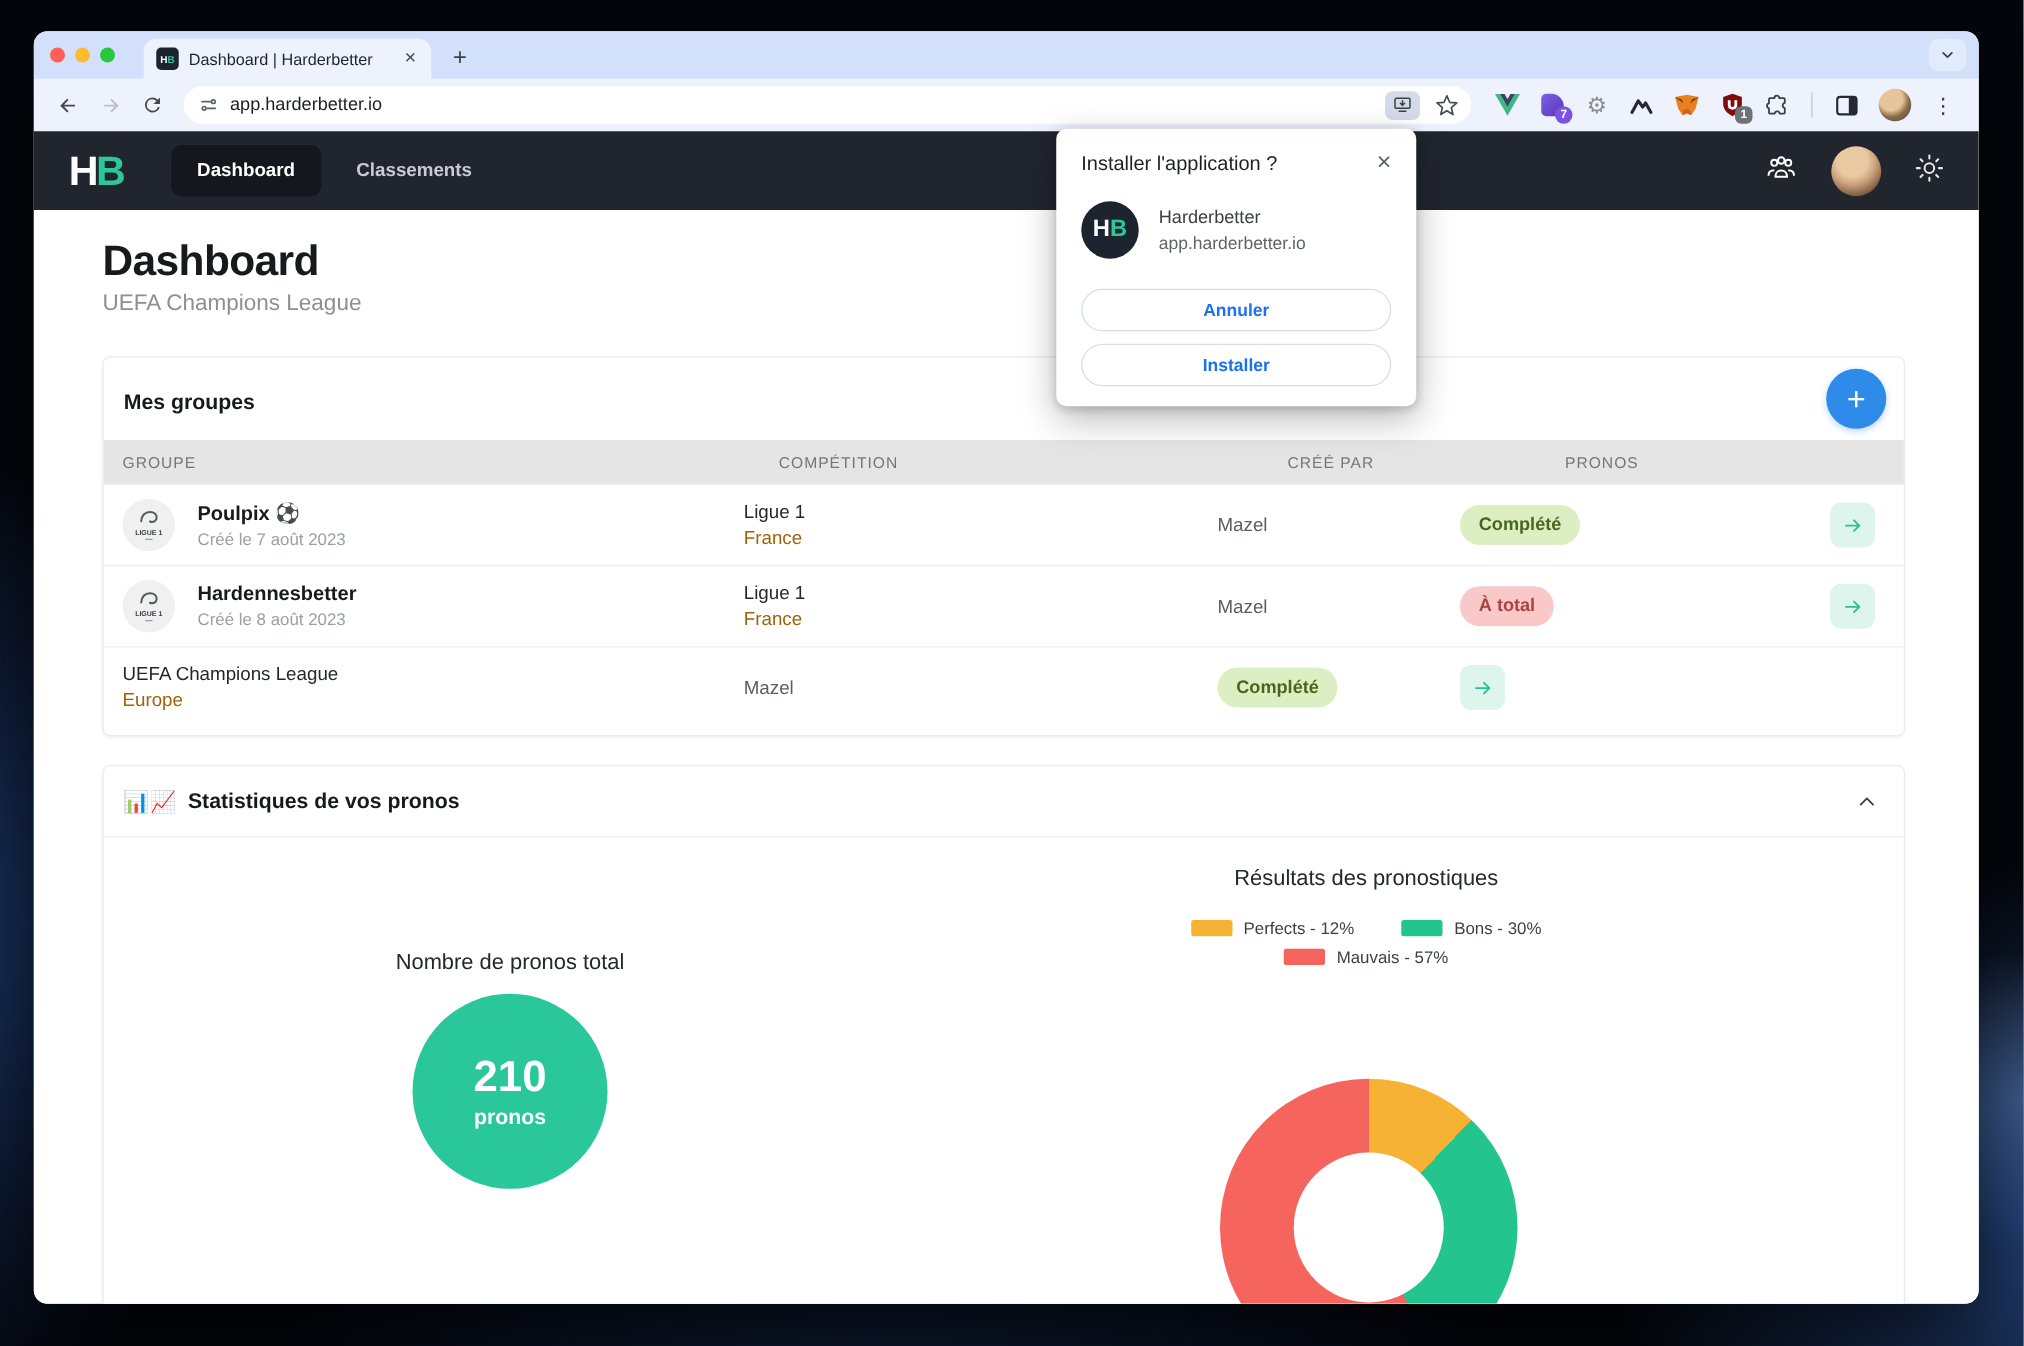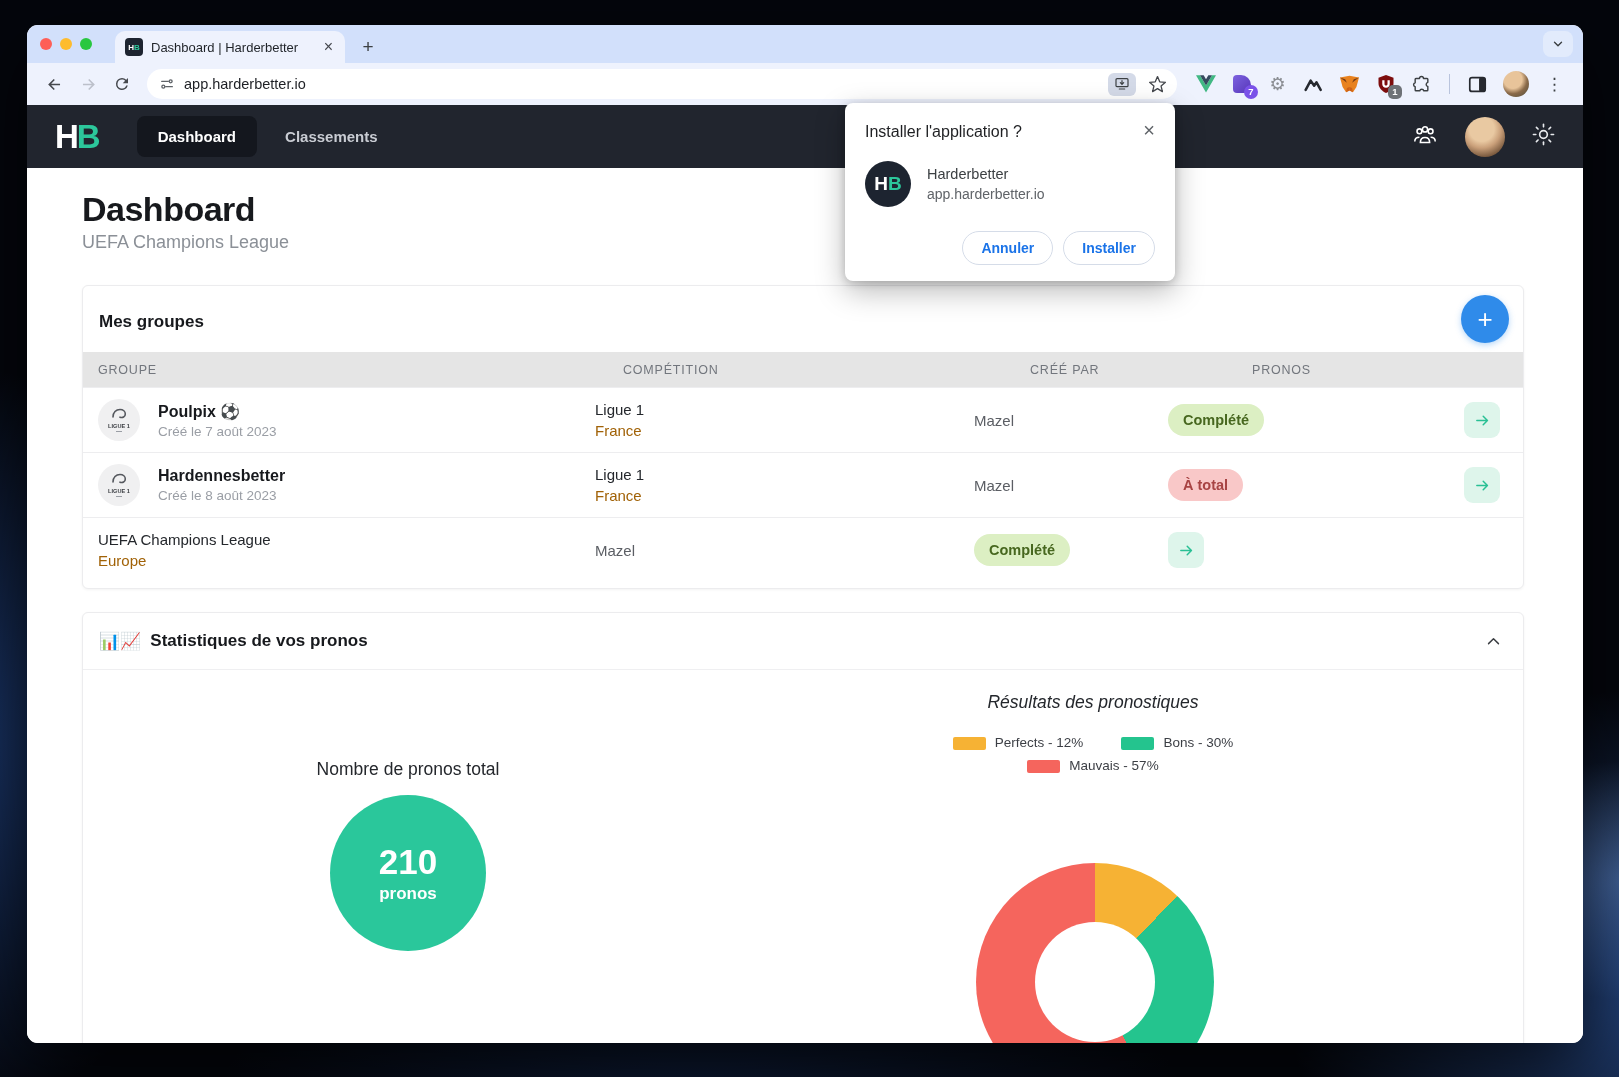--- a/index.html
+++ b/index.html
@@ -103,43 +103,43 @@
   .collapse-btn { margin-left:auto; width:28px; height:22px; display:flex; align-items:center; justify-content:center; cursor:pointer; }
 
   .total-title { position:absolute; left:125px; top:146px; width:400px; text-align:center;
     font-size:17.5px; color:#24272c; }
   .total-circle { position:absolute; left:247px; top:182px; width:156px; height:156px; border-radius:50%;
     background:#2ac79b; color:#fff; display:flex; flex-direction:column; align-items:center; justify-content:center; }
   .total-value { font-size:35px; font-weight:800;text-align:right; }
   .total-unit { font-size:17px; font-weight:700; margin-top:2px; }
 
   .donut-title { position:absolute; left:810px; top:79px; width:400px; text-align:center;
-    font-size:17.5px; color:#24272c;font-style:italic; }
+    font-size:17.5px; color:#24272c; }
   .legend-row { position:absolute; display:flex; align-items:center; justify-content:center; gap:9px;
     left:810px; width:400px; }
   .legend-row.one { top:122px; } .legend-row.two { top:145px; }
-  .legend-entry { display:flex; align-items:flex-end; gap:9px; }
+  .legend-entry { display:flex; align-items:center; gap:9px; }
   .swatch { width:33px; height:13px; border-radius:2px; }
   .legend-label { font-size:13.5px; color:#3c3f45; }
   .gap20 { width:20px; }
   .donut { position:absolute; left:893px; top:250px; width:238px; height:238px; border-radius:50%; }
   .donut-hole { position:absolute; left:952px; top:309px; width:120px; height:120px; border-radius:50%; background:#fff; }
 
   
-  .popup { position:absolute; left:818px; top:78px; width:330px; background:#fff; border-radius:8px;
+  .popup { position:absolute; left:818px; top:78px; width:288px; background:#fff; border-radius:8px;
     box-shadow:0 2px 8px rgba(0,0,0,.18), 0 10px 30px rgba(0,0,0,.28); padding:20px 20px 16px; z-index:50; }
   .popup-head { display:flex; align-items:flex-start; }
   .popup-title { font-size:16px; color:#1f2023; flex:1; }
   .popup-close { font-size:20px; color:#5f6368; line-height:14px; cursor:pointer; }
   .popup-app { display:flex; align-items:center; gap:16px; margin-top:20px; }
   .popup-logo { width:46px; height:46px; border-radius:50%; background:#1d2430; color:#fff;
     display:flex; align-items:center; justify-content:center; font-size:19px; font-weight:800; flex:none; }
   .popup-app-name { font-size:14.5px; color:#3c4043; }
   .popup-app-url { font-size:14px; color:#5f6368; margin-top:4px; }
-  .popup-actions { display:flex; justify-content:flex-end; gap:10px; margin-top:24px; }
+  .popup-actions { display:flex; justify-content:flex-end; gap:10px; margin-top:24px;flex-direction:column; }
   .popup-btn { padding:8px 18px; border-radius:18px; border:1px solid #d5dce8; background:#fff;
     color:#1a73e8; font-size:14px; font-weight:600; cursor:pointer; font-family:inherit; }
 </style>
 </head>
 <body>
 
 <div class="desktop">
   <div class="window">
 
     <div class="tabstrip">

